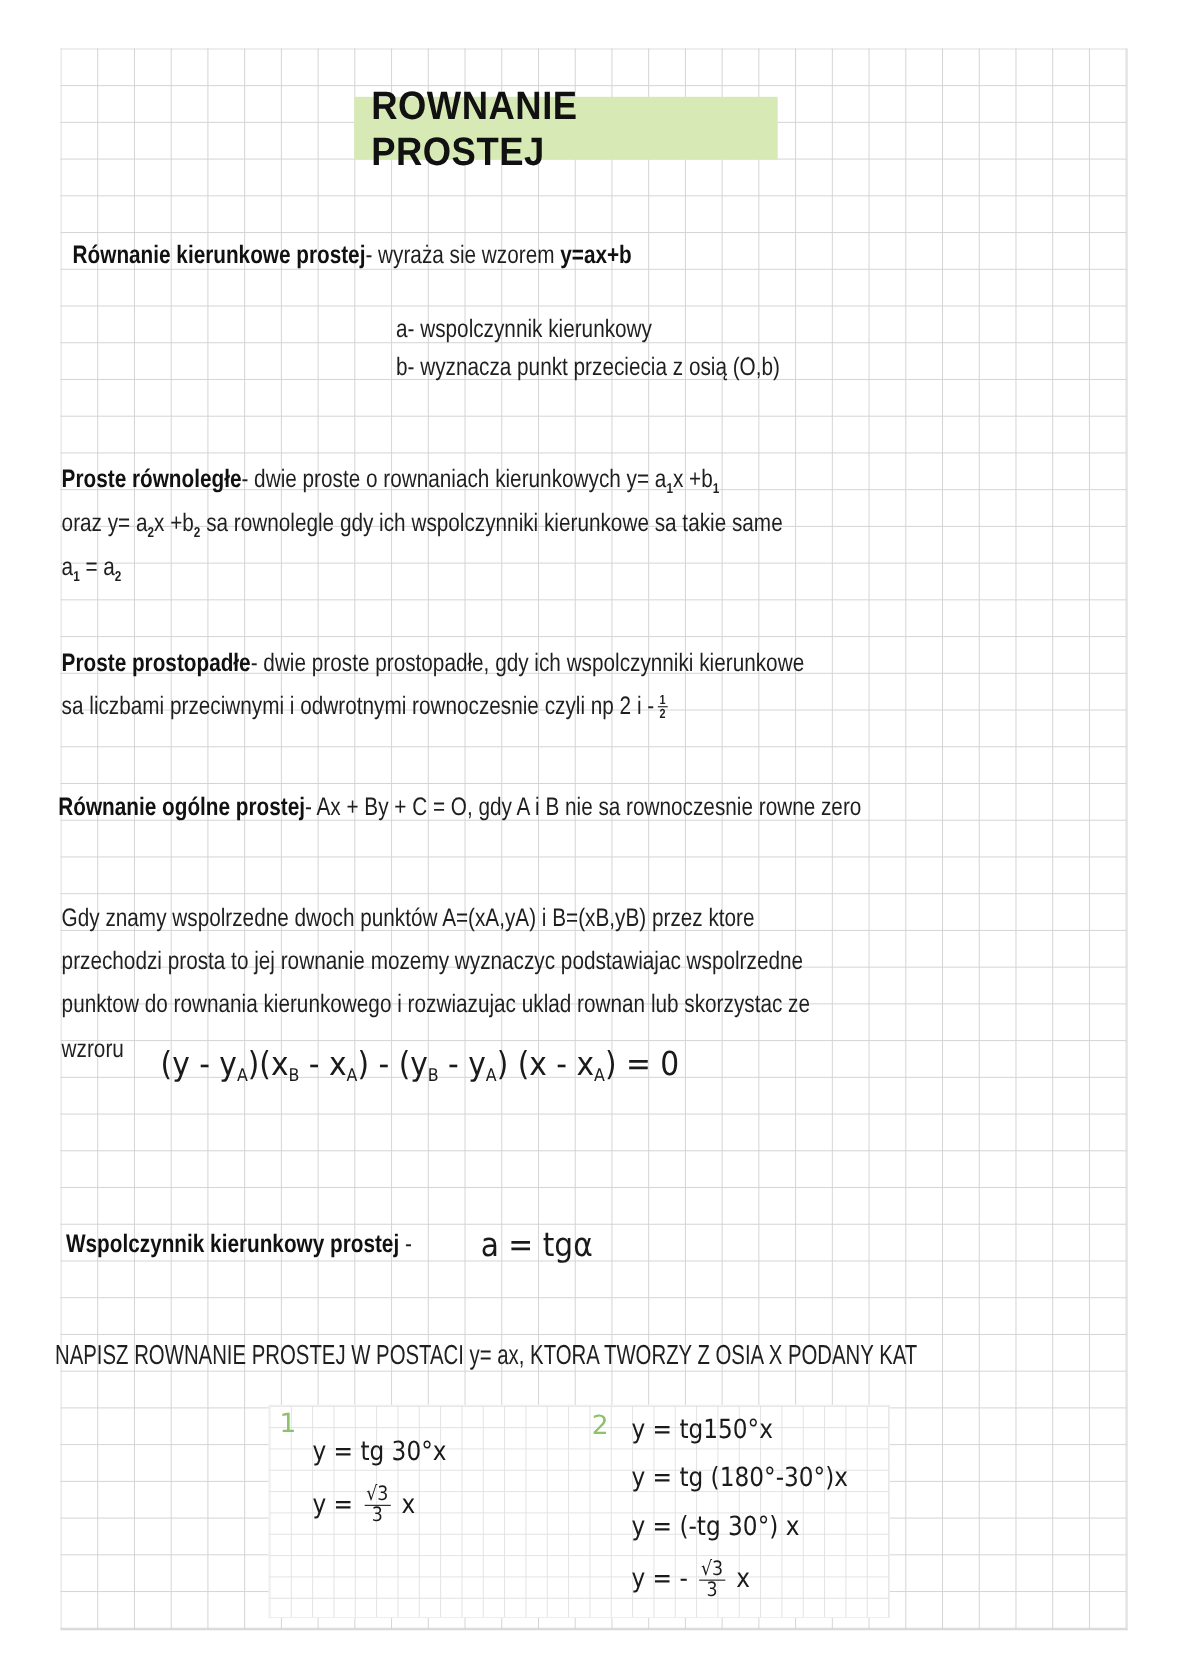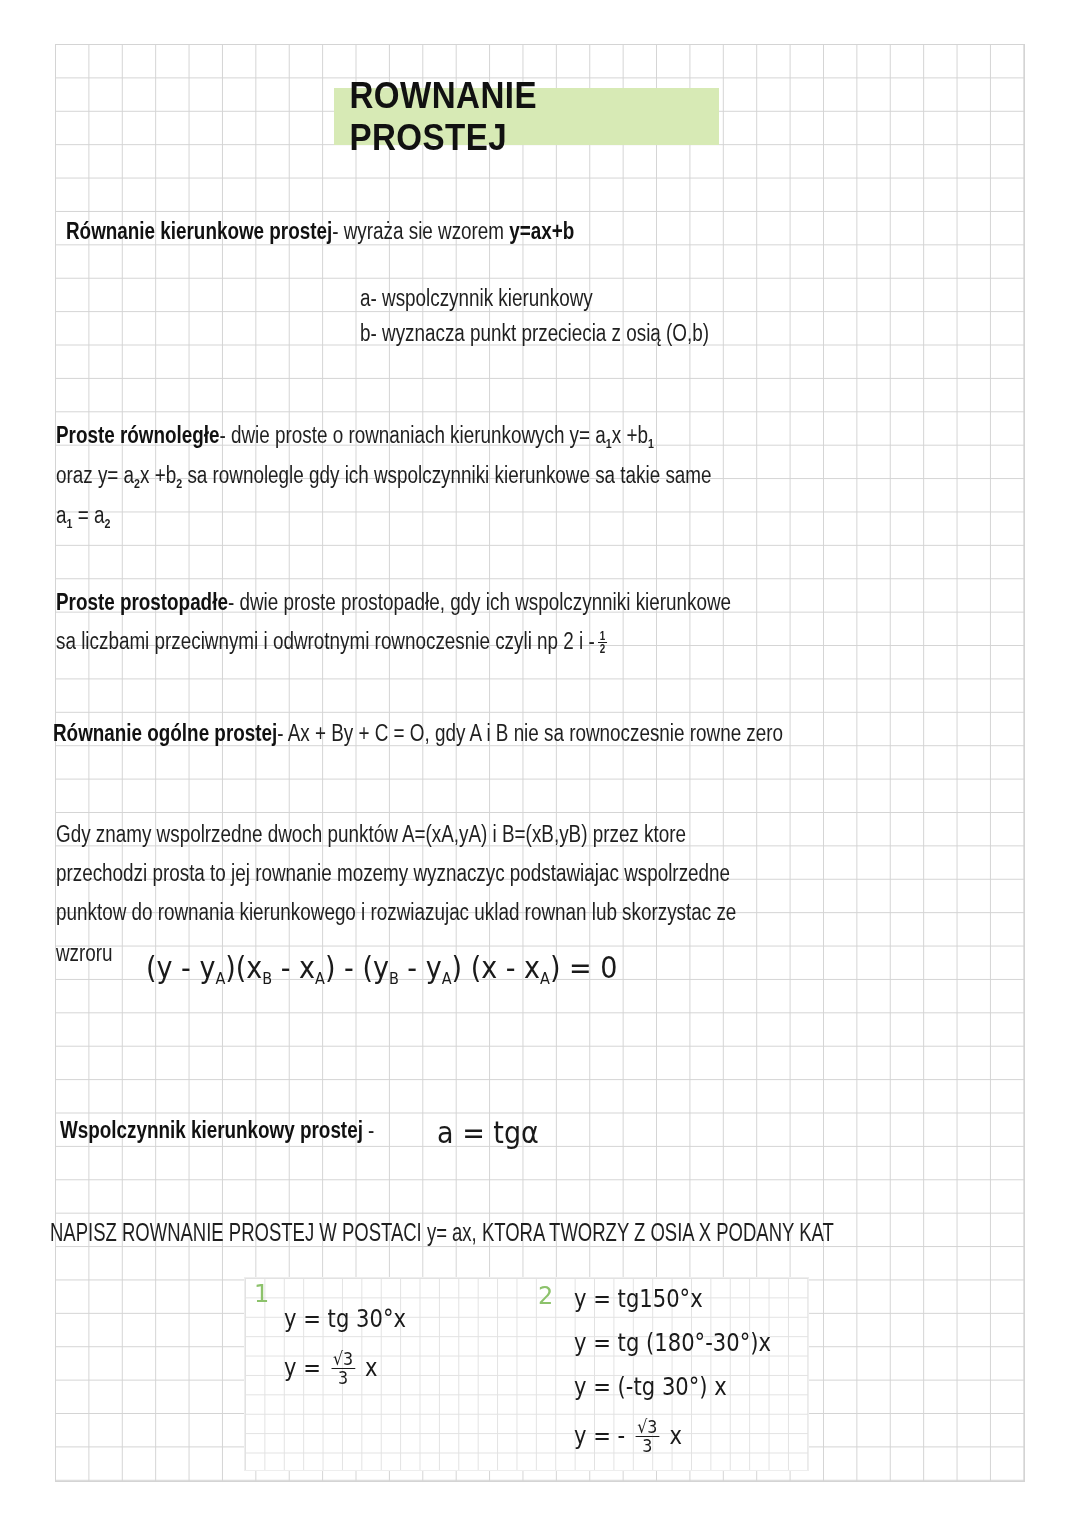--- a/index.html
+++ b/index.html
@@ -24,21 +24,21 @@
       background-color: #ffffff;
       background-image:
         linear-gradient(to right, #d4d4d4 1px, transparent 1px),
         linear-gradient(to bottom, #d4d4d4 1px, transparent 1px);
       background-size: 33.4px 33.4px;
       border-right: 1px solid #d4d4d4;
       border-bottom: 1px solid #d4d4d4;
     }
     .title-wrap {
       position: absolute;
-      left: 334px;
+      left: 322px;
       top: 88px;
       width: 385px;
       height: 57px;
       background: #d7eab5;
       display: flex;
       align-items: center;
       justify-content: center;
     }
     .title {
       font-family: "Liberation Sans", sans-serif;

